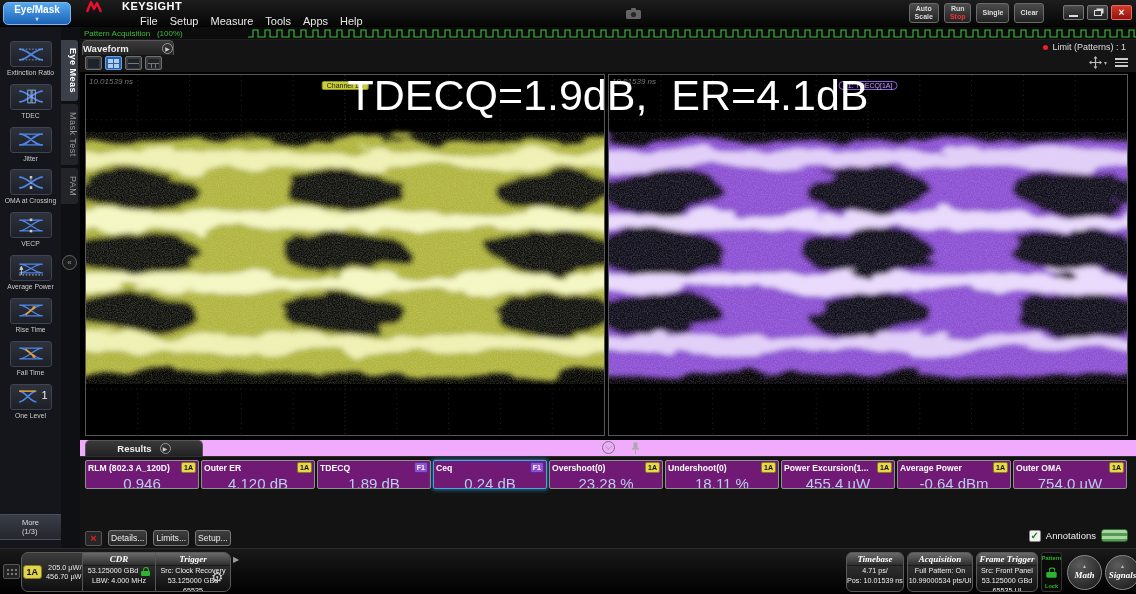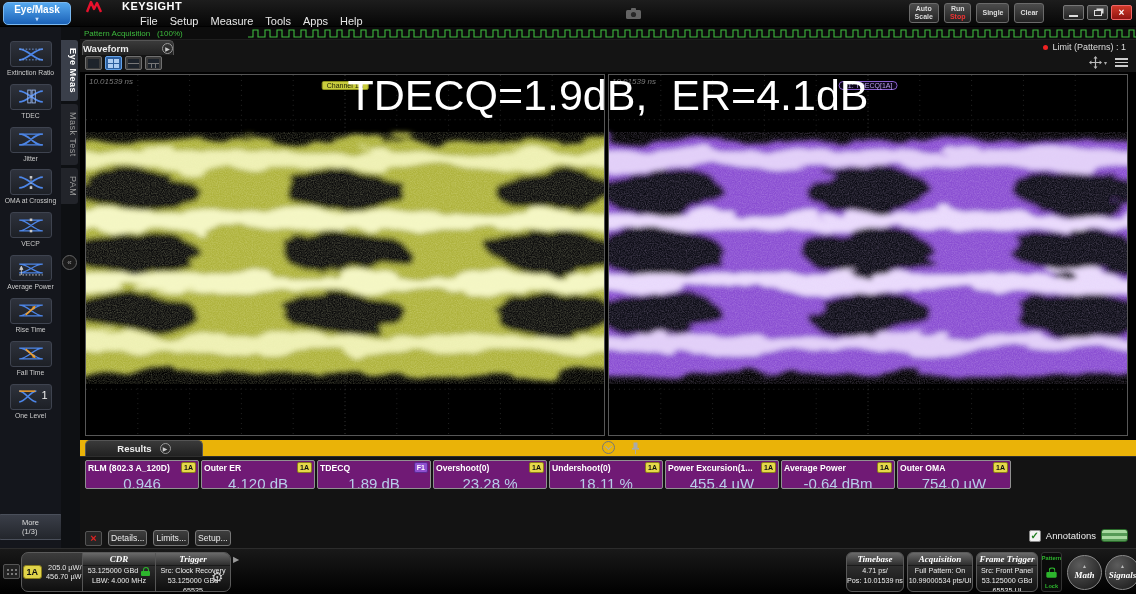--- a/index.html
+++ b/index.html
@@ -81,21 +81,21 @@
   .panel{position:absolute;top:2px;width:520px;height:362px;border:1px solid #575757;background:#000;overflow:hidden}
   .pL{left:5px}.pR{left:528px}
   .eyesvg{position:absolute;left:0;top:0;width:100%;height:100%}
   .tlab{position:absolute;left:3px;top:2px;font-size:8px;color:#7a7a7a;font-style:italic}
   .cbadge{position:absolute;top:6px;left:50%;transform:translateX(-50%);font-size:7px;padding:0 4px;border-radius:2px;white-space:nowrap}
   .cb-y{background:#c9cd3e;color:#1a1a00;border:1px solid #8f931f}
   .cb-p{background:rgba(20,8,40,.6);color:#b9a0ec;border:1px solid #8a5fd0;border-radius:7px}
   .overlay{position:absolute;left:0;top:1px;width:100%;text-align:center;font-size:43px;color:#fff;white-space:pre;line-height:1.05;z-index:4}
 
   
-  .divrow{position:absolute;left:80px;top:440px;right:0;height:16px;background:#eab308}
+  .divrow{position:absolute;left:80px;top:440px;right:0;height:16px;background:#f0abfc}
   .rtab{position:absolute;left:5px;top:0;width:118px;height:16px;background:linear-gradient(#3a3a3a,#222);
         border:1px solid #555;border-bottom:none;border-radius:5px 5px 0 0;display:flex;align-items:center;justify-content:center;gap:8px}
   .rtab b{font-size:9.5px;color:#eee}
   .cc{position:absolute;left:522px;top:1px;width:13px;height:13px;border-radius:50%;border:1px solid #777;display:flex;align-items:center;justify-content:center}
   .chvd{width:5px;height:5px;border-right:1.5px solid #aaa;border-bottom:1.5px solid #aaa;transform:rotate(45deg);margin-top:-2px}
   .pin{position:absolute;left:551px;top:2px}
 
   
   .resarea{position:absolute;left:80px;top:456px;right:0;height:92px;background:#131313;border-top:1px solid #2e2e2e}
   .cells{position:absolute;left:5px;top:3px;display:flex;gap:2px}
@@ -500,20 +500,27 @@
           </div>
         <div class="cval">4.120 dB</div>
       </div>
       <div class="cell">
         <div class="chd">
             <span class="cname">TDECQ</span>
             <span class="badge bf1">F1</span>
           </div>
         <div class="cval">1.89 dB</div>
       </div>
+      <div class="cell sel">
+        <div class="chd">
+            <span class="cname">Ceq</span>
+            <span class="badge bf1">F1</span>
+          </div>
+        <div class="cval">0.24 dB</div>
+      </div>
       <div class="cell">
         <div class="chd">
             <span class="cname">Overshoot(0)</span>
             <span class="badge b1a">1A</span>
           </div>
         <div class="cval">23.28 %</div>
       </div>
       <div class="cell">
         <div class="chd">
             <span class="cname">Undershoot(0)</span>

